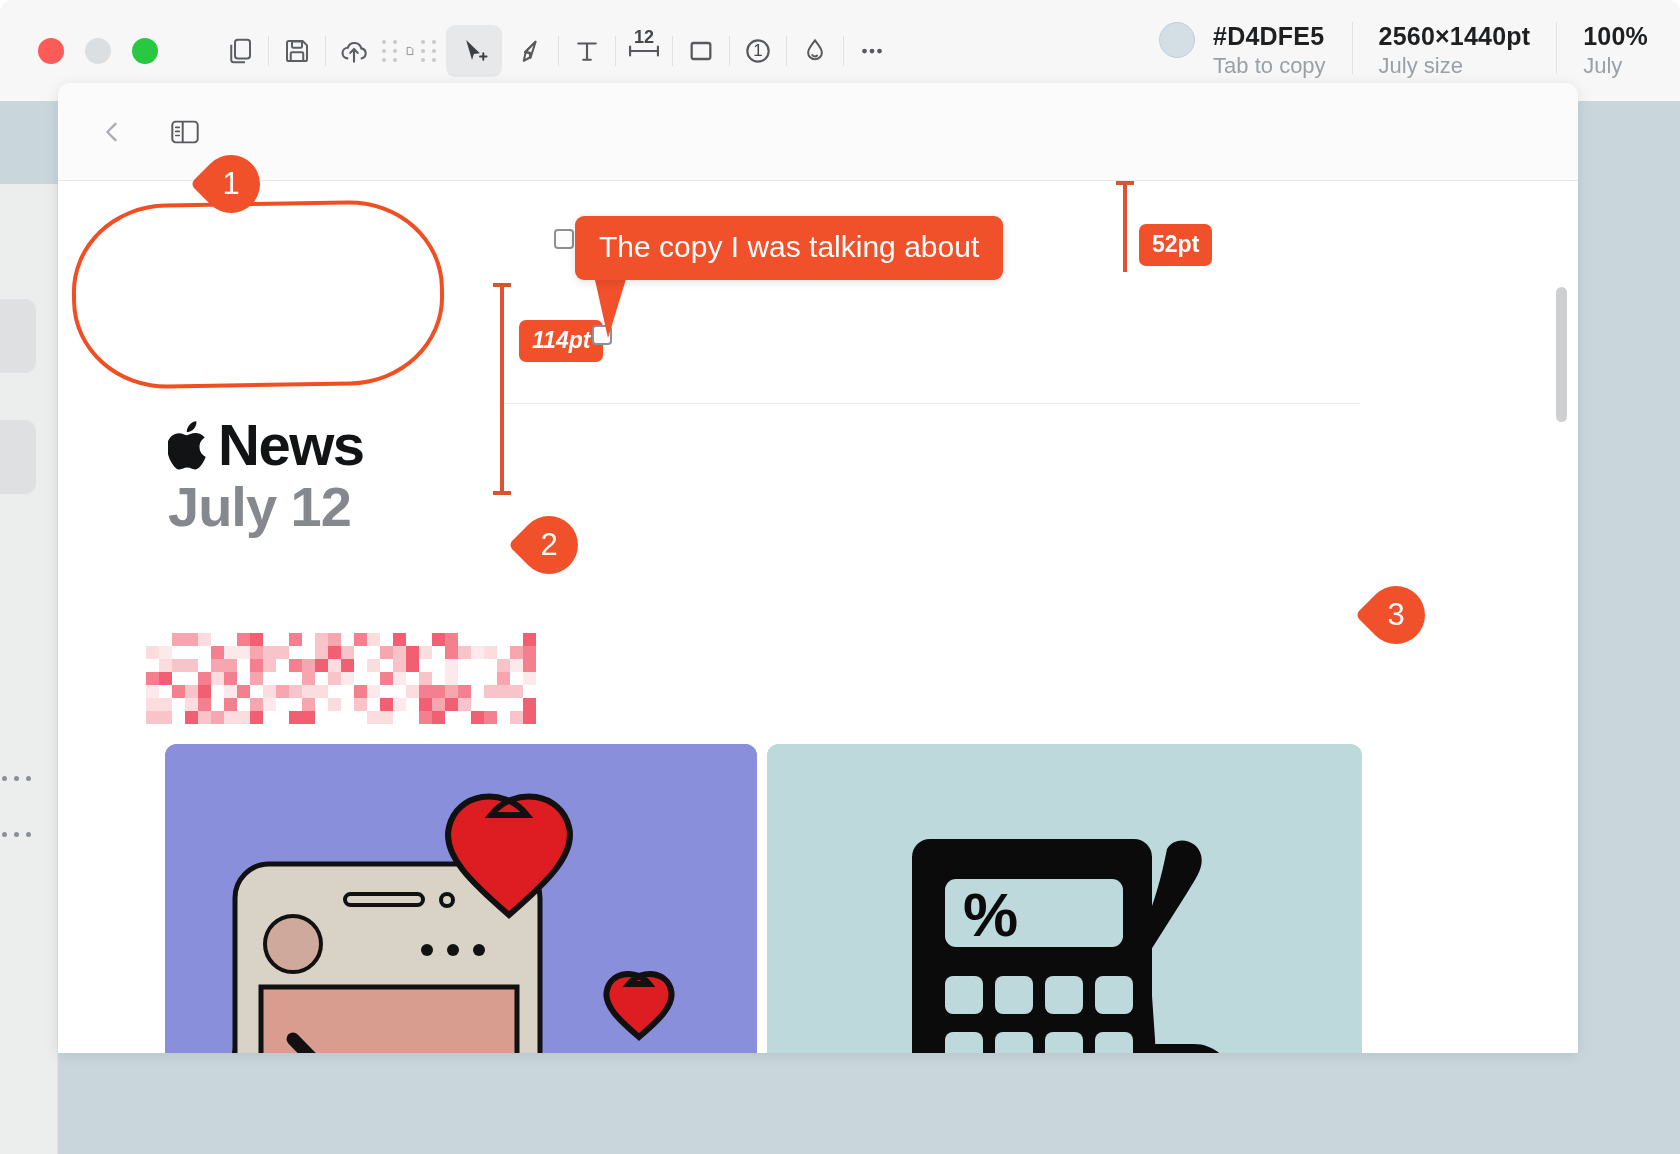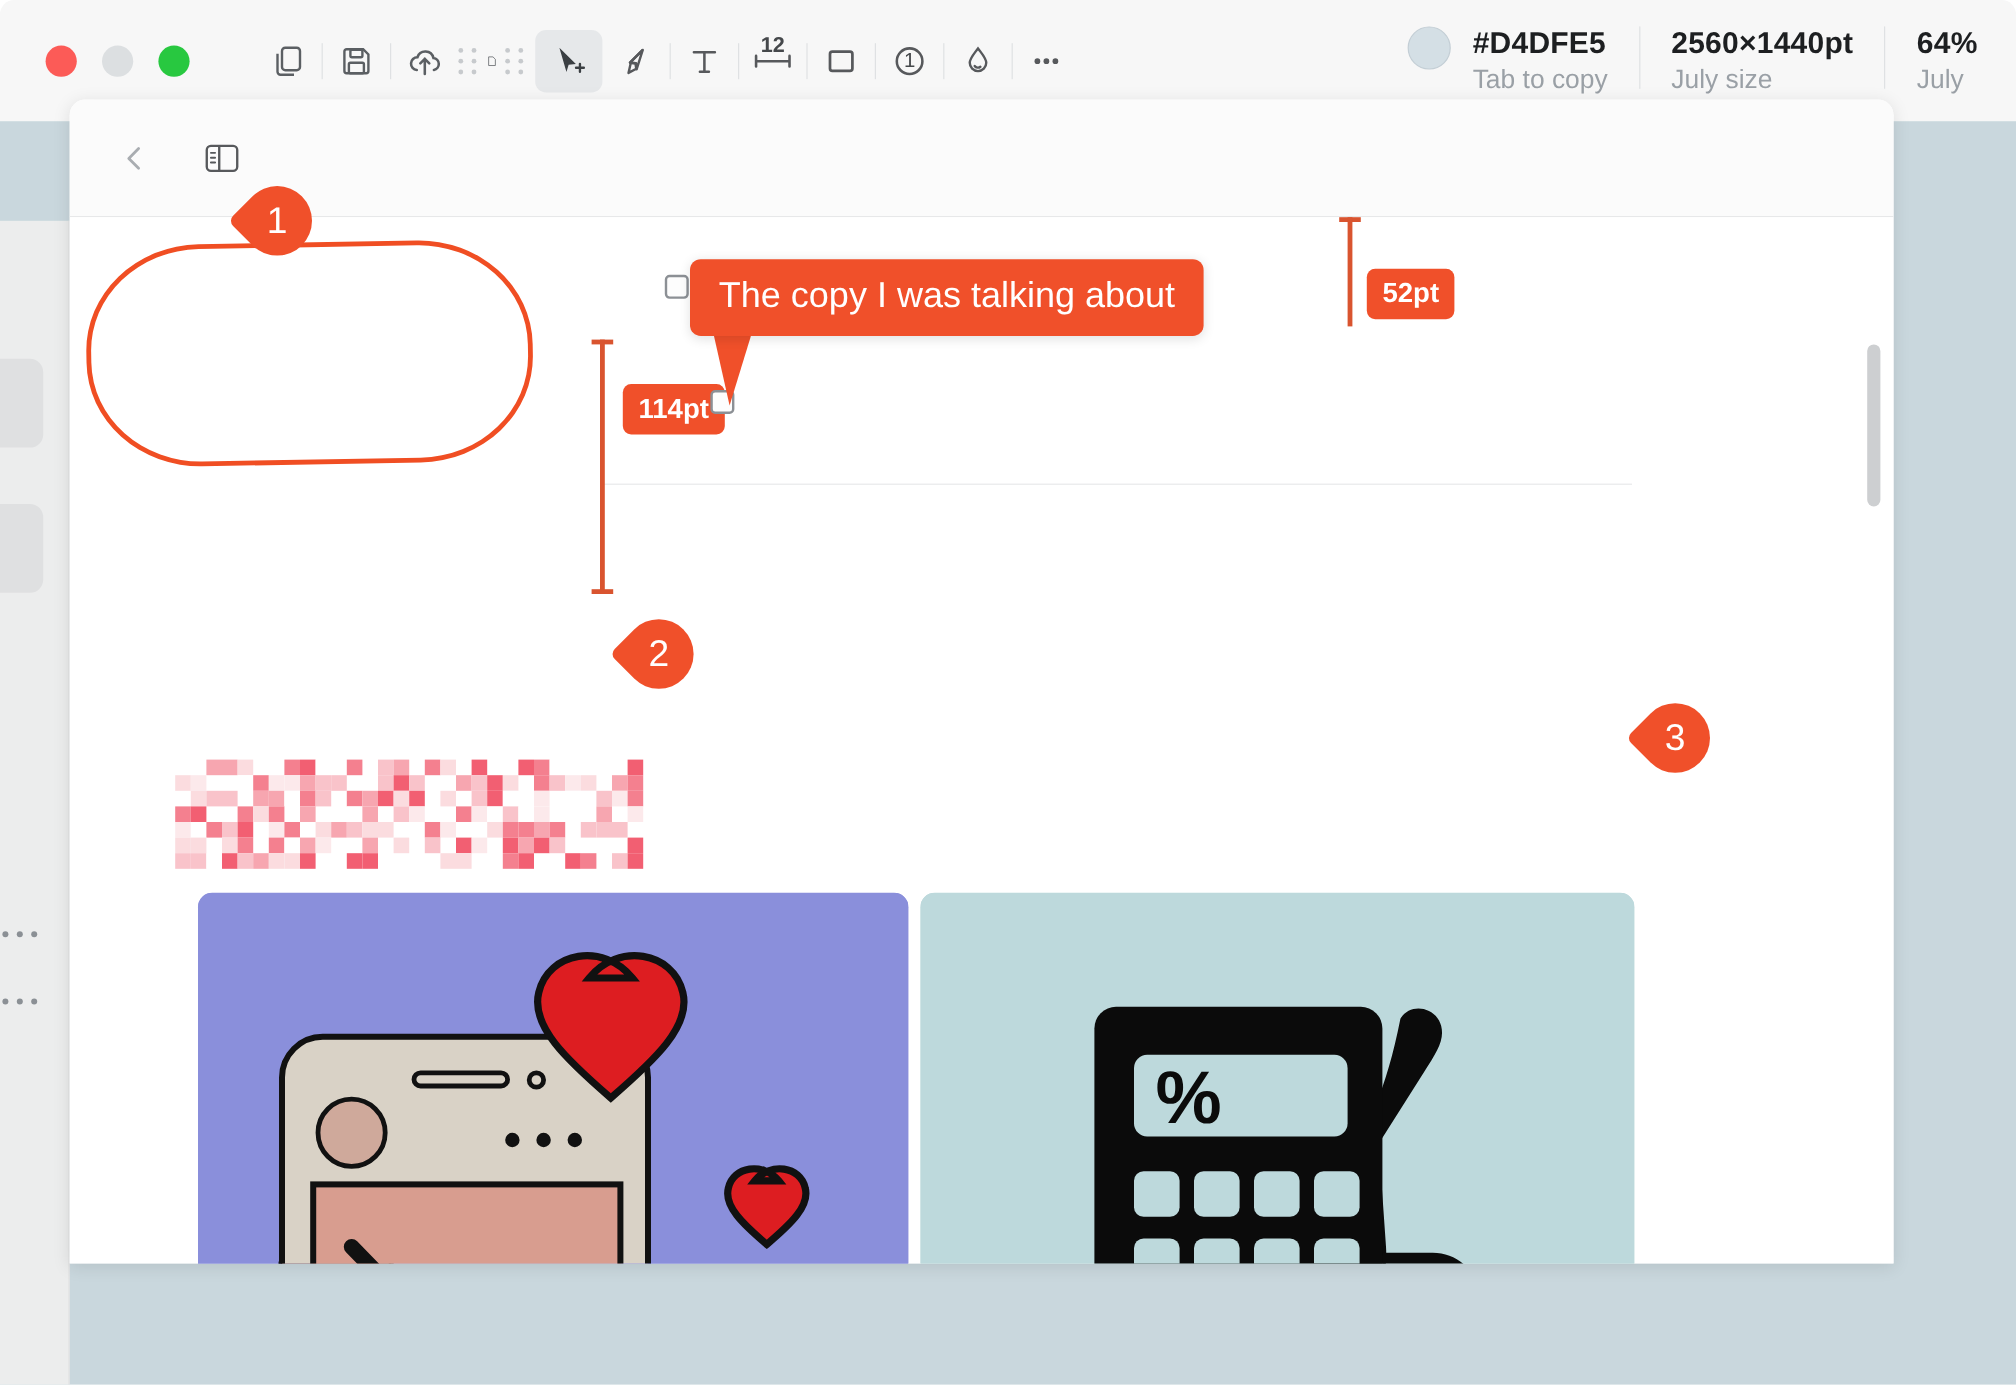--- a/index.html
+++ b/index.html
@@ -266,21 +266,21 @@
         <div class="big">#D4DFE5</div>
         <div class="sub">Tab to copy</div>
       </div>
       <div class="statdiv"></div>
       <div class="stat">
         <div class="big">2560×1440pt</div>
         <div class="sub">July size</div>
       </div>
       <div class="statdiv"></div>
       <div class="stat" style="padding-right:6px;">
-        <div class="big">64%</div>
+        <div class="big">100%</div>
         <div class="sub">July</div>
       </div>
     </div>
   </div>
 
   <div class="canvas"></div>
 
   <div class="outer-rail">
     <div class="rail-pill" style="top:115px;"></div>
     <div class="rail-pill" style="top:236px;"></div>
@@ -309,20 +309,30 @@
           <rect x="2" y="2" width="22" height="18" rx="3"></rect>
             <path d="M11 2v18"></path>
           <path d="M5 7h3M5 10.5h3M5 14h3" stroke-width="1.4" stroke-linecap="round"></path>
         </svg>
       </div>
     </div>
 
     <div class="app-body">
       <div class="hero-rule"></div>
 
+      <div class="news-logo">
+        <div class="news-line1">
+          <svg width="46" height="56" viewBox="0 0 40 48" fill="#111315">
+            <path d="M27.4 25.6c0-5.3 4.3-7.8 4.5-7.9-2.4-3.6-6.2-4.1-7.6-4.1-3.2-.3-6.3 1.9-7.9 1.9-1.6 0-4.2-1.9-6.9-1.8-3.5.1-6.8 2.1-8.6 5.2-3.7 6.4-.9 15.9 2.6 21.1 1.8 2.5 3.8 5.4 6.5 5.3 2.6-.1 3.6-1.7 6.8-1.7 3.1 0 4.1 1.7 6.8 1.6 2.8 0 4.6-2.6 6.3-5.1 2-2.9 2.8-5.7 2.8-5.9-.1-.1-5.4-2.1-5.3-8.6z"></path>
+            <path d="M22.6 9.9c1.4-1.7 2.4-4.1 2.1-6.5-2.1.1-4.6 1.4-6.1 3.1-1.3 1.5-2.5 4-2.2 6.3 2.3.2 4.7-1.2 6.2-2.9z"></path>
+          </svg>
+          <div class="news-word">News</div>
+        </div>
+        <div class="news-date">July 12</div>
+      </div>
 
       <div class="pixelated" id="pix">
           <i style="left: 26px; top: 0px; width: 13px; height: 13px; background: rgb(247, 166, 176);"></i>
           <i style="left: 39px; top: 0px; width: 13px; height: 13px; background: rgb(247, 166, 176);"></i>
           <i style="left: 52px; top: 0px; width: 13px; height: 13px; background: rgb(251, 220, 223);"></i>
           <i style="left: 91px; top: 0px; width: 13px; height: 13px; background: rgb(244, 128, 143);"></i>
           <i style="left: 104px; top: 0px; width: 13px; height: 13px; background: rgb(242, 95, 114);"></i>
           <i style="left: 117px; top: 0px; width: 13px; height: 13px; background: rgb(255, 255, 255);"></i>
           <i style="left: 130px; top: 0px; width: 13px; height: 13px; background: rgb(255, 255, 255);"></i>
           <i style="left: 143px; top: 0px; width: 13px; height: 13px; background: rgb(244, 128, 143);"></i>
@@ -515,21 +525,21 @@
 
     <div class="logo-ellipse"></div>
 
     <div class="mcap" style="left:1116px; top:181px; width:18px;"></div>
     <div class="mline" style="left:1123px; top:181px; width:4px; height:91px;"></div>
     <div class="mlabel" style="left:1139px; top:224px;">52pt</div>
 
     <div class="mcap" style="left:493px; top:283px; width:18px;"></div>
     <div class="mline" style="left:500px; top:283px; width:4px; height:212px;"></div>
     <div class="mcap" style="left:493px; top:491px; width:18px;"></div>
-    <div class="mlabel" style="left:519px; top:320px;">114pt</div>
+    <div class="mlabel" style="left:519px; top:320px;font-style:italic;">114pt</div>
 
     <div class="handle" style="left:554px; top:229px;"></div>
     <div class="handle" style="left:946px; top:229px;"></div>
     <div class="handle" style="left:592px; top:325px;"></div>
 
     <svg style="position:absolute;left:560px;top:240px;" width="220" height="110" viewBox="0 0 220 110">
       <path d="M26 0 L78 0 L48 98 Z" fill="#f0502a"></path>
     </svg>
     <div class="callout" style="left:575px; top:216px;">The copy I was talking about</div>
 

